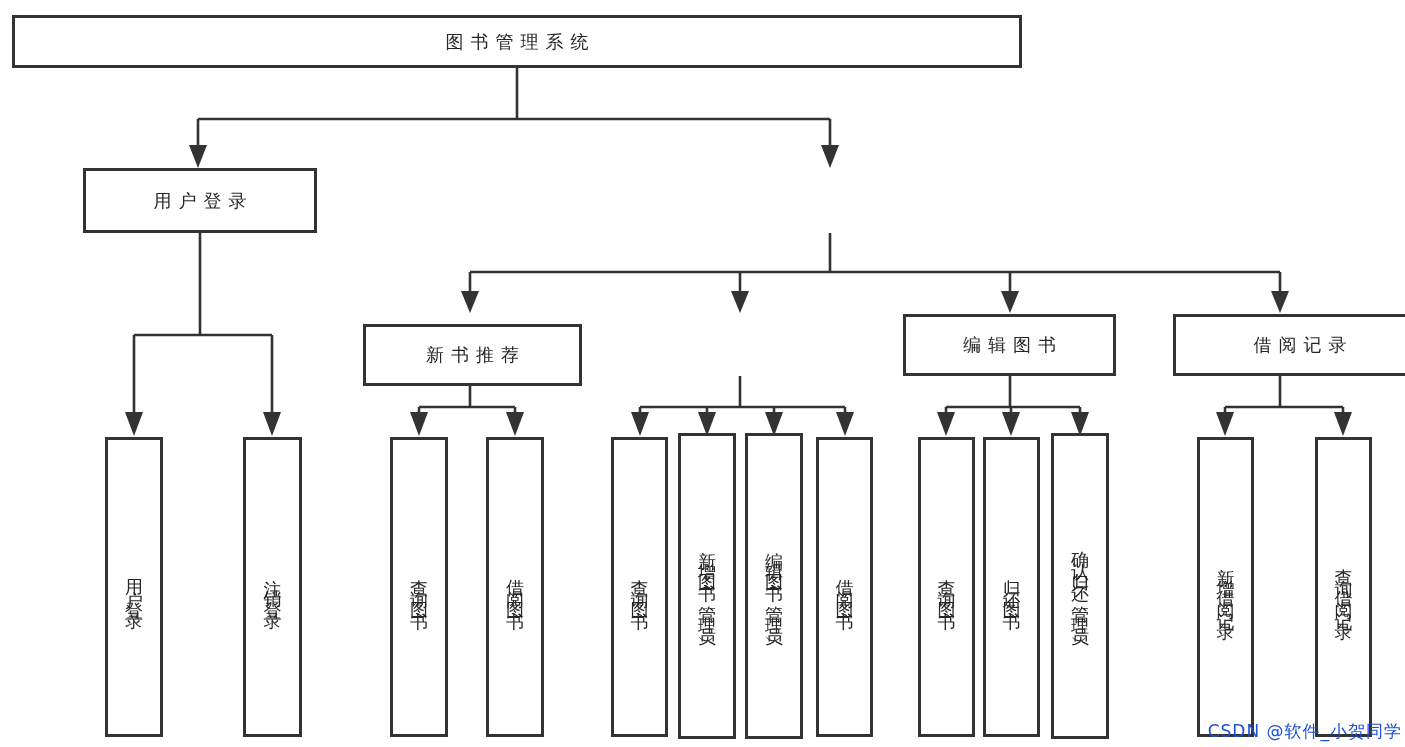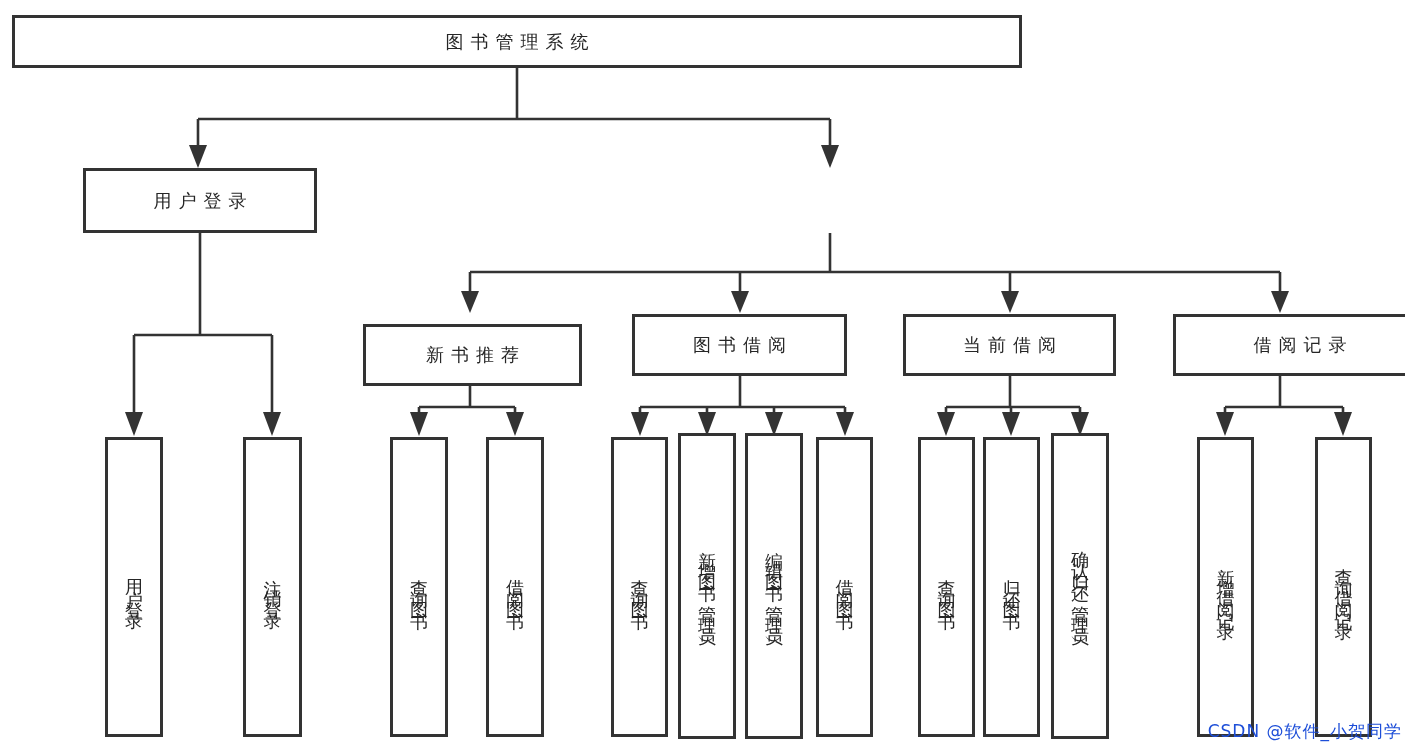--- a/index.html
+++ b/index.html
@@ -97,22 +97,21 @@
       <polygon points="1216,412 1234,412 1225,436"></polygon>
       <polygon points="1334,412 1352,412 1343,436"></polygon>
     </g>
   </svg>
 
   <div class="node h" style="left:12px;top:15px;width:1010px;height:53px;">图书管理系统</div>
 
   <div class="node h" style="left:83px;top:168px;width:234px;height:65px;">用户登录</div>
 
   <div class="node h" style="left:363px;top:314px;width:219px;height:62px;margin-top:10px;">新书推荐</div>
-  <div class="node h" style="left:632px;top:314px;width:215px;height:62px;">图书借阅</div>
-  <div class="node h" style="left:903px;top:314px;width:213px;height:62px;">当前借阅</div>
+  <div class="node h" style="left:903px;top:314px;width:213px;height:62px;">编辑图书</div>
   <div class="node h" style="left:1173px;top:314px;width:254px;height:62px;">借阅记录</div>
 
   <div class="node v" style="left:105px;top:437px;width:58px;height:300px;">用户登录</div>
   <div class="node v" style="left:243px;top:437px;width:59px;height:300px;">注销登录</div>
 
   <div class="node v" style="left:390px;top:437px;width:58px;height:300px;">查询图书</div>
   <div class="node v" style="left:486px;top:437px;width:58px;height:300px;">借阅图书</div>
 
   <div class="node v" style="left:611px;top:437px;width:57px;height:300px;">查询图书</div>
   <div class="node v" style="left:678px;top:433px;width:58px;height:306px;">新增图书（管理员）</div>

